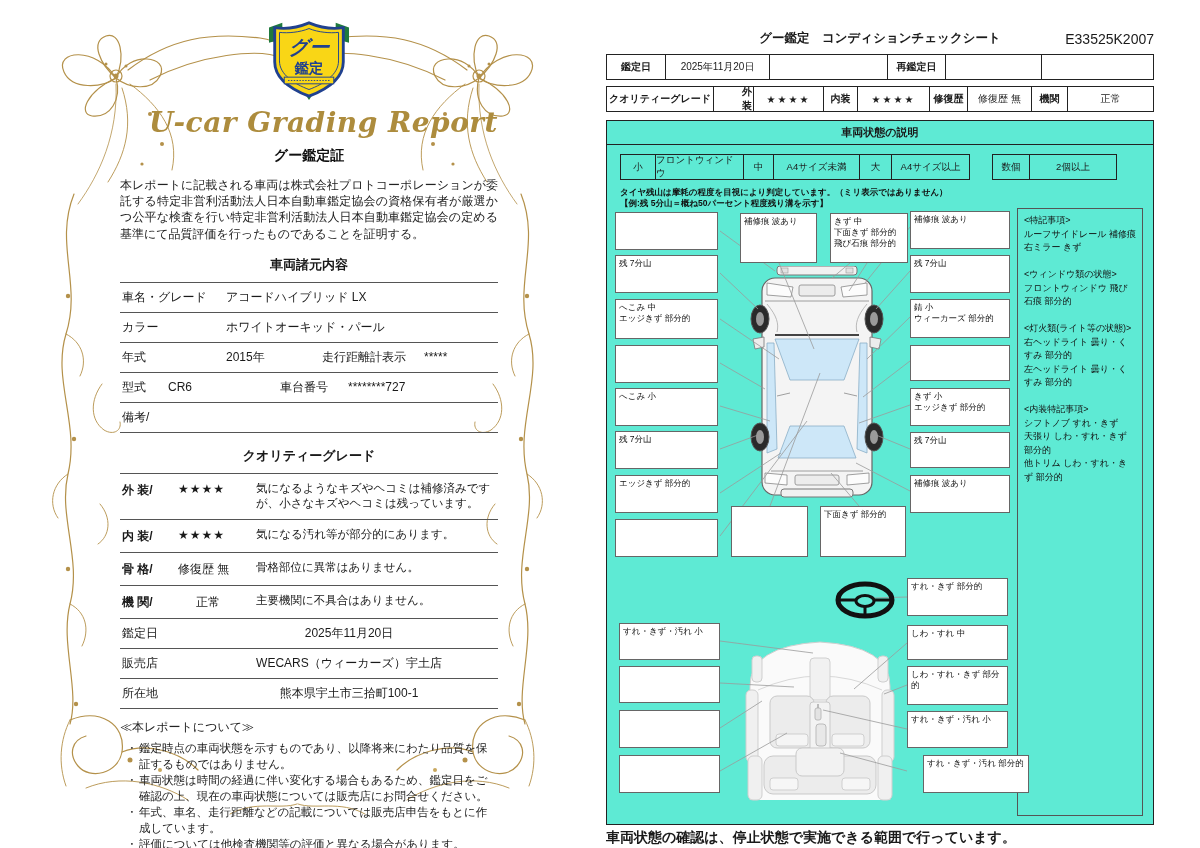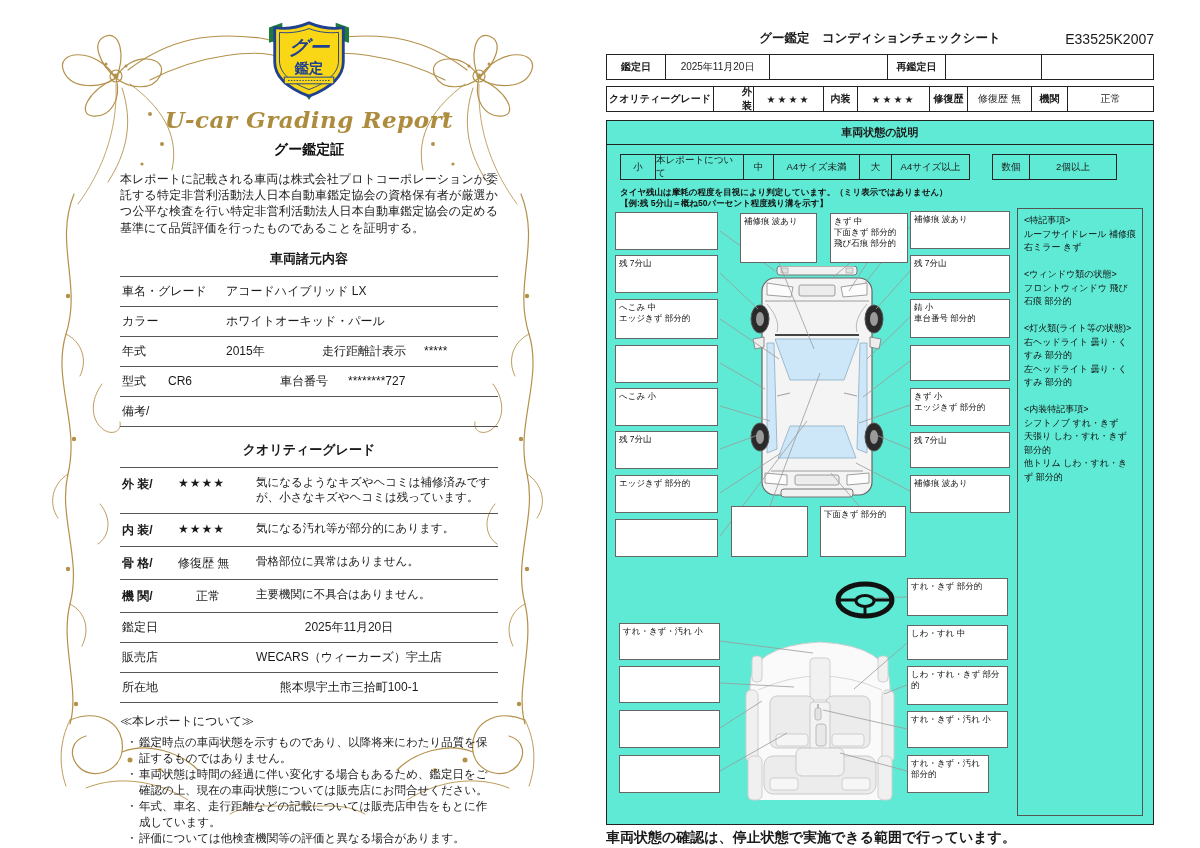--- a/index.html
+++ b/index.html
@@ -3,21 +3,21 @@
 <meta charset="utf-8">
 <style>
   html,body{margin:0;padding:0;background:#ffffff;}
   body{width:1200px;height:848px;position:relative;font-family:"Liberation Sans",sans-serif;color:#1a1a1a;overflow:hidden;}
 
   
   .left-page{position:absolute;left:30px;top:14px;width:535px;height:826px;}
   .orn{position:absolute;inset:0;width:535px;height:826px;}
   .lp-content{position:absolute;left:90px;top:6px;width:378px;z-index:2;}
   .badge-wrap{width:92px;margin:0 auto;}
-  .lp-title{margin-top:2px;text-align:center;font-family:"DejaVu Serif",serif;font-style:italic;font-weight:bold;font-size:23px;color:#ad8c3d;letter-spacing:.5px;white-space:nowrap;}
+  .lp-title{margin-top:2px;text-align:right;font-family:"DejaVu Serif",serif;font-style:italic;font-weight:bold;font-size:28px;color:#ad8c3d;letter-spacing:.5px;white-space:nowrap;}
   .lp-subtitle{margin-top:8px;text-align:center;font-size:14px;font-weight:bold;color:#111;}
   .lp-intro{margin-top:12px;font-family:"Liberation Serif",serif;font-size:12px;line-height:1.35;text-align:justify;color:#222;}
   .sec-title{margin-top:14px;text-align:center;font-size:13px;font-weight:bold;}
   .spec-table{margin-top:8px;border-top:1px solid #555;}
   .spec-row{display:flex;align-items:center;border-bottom:1px solid #555;padding:6px 2px;font-size:12px;}
   .spec-row .lab{width:104px;flex:none;}
   .spec-row .lab2{flex:none;}
   .grade-row{display:flex;border-bottom:1px solid #555;padding:7px 2px;font-size:12px;align-items:flex-start;}
   .grade-row .glab{width:56px;flex:none;font-weight:bold;padding-top:1px;}
   .grade-row .gval{width:78px;flex:none;letter-spacing:1px;padding-top:1px;}
@@ -219,21 +219,21 @@
     <div class="cell" style="width:64px;">修復歴 無</div>
     <div class="cell b" style="width:36px;">機関</div>
     <div class="cell" style="flex:1;">正常</div>
   </div>
 
   <div class="bigbox">
     <div class="bb-title">車両状態の説明</div>
 
     <div class="legend" style="left:13px;">
       <div class="lc b" style="width:34px;">小</div>
-      <div class="lc" style="width:88px;">本レポートについて</div>
+      <div class="lc" style="width:88px;">フロントウィンドウ</div>
       <div class="lc b" style="width:30px;">中</div>
       <div class="lc" style="width:86px;">A4サイズ未満</div>
       <div class="lc b" style="width:32px;">大</div>
       <div class="lc" style="width:78px;">A4サイズ以上</div>
     </div>
     <div class="legend" style="left:385px;">
       <div class="lc b" style="width:36px;">数個</div>
       <div class="lc" style="width:87px;">2個以上</div>
     </div>
 
@@ -359,21 +359,21 @@
     <div class="lbox" style="left:223px;top:92px;width:78px;height:50px;">きず 中
 下面きず 部分的
 飛び石痕 部分的</div>
 
     <div class="lbox" style="left:124px;top:385px;width:77px;height:51px;"></div>
     <div class="lbox" style="left:213px;top:385px;width:86px;height:51px;">下面きず 部分的</div>
 
     <div class="lbox" style="left:303px;top:90px;width:100px;height:38px;">補修痕 波あり</div>
     <div class="lbox" style="left:303px;top:134px;width:100px;height:38px;">残 7分山</div>
     <div class="lbox" style="left:303px;top:178px;width:100px;height:39px;">錆 小
-車台番号 部分的</div>
+ウィーカーズ 部分的</div>
     <div class="lbox" style="left:303px;top:224px;width:100px;height:36px;"></div>
     <div class="lbox" style="left:303px;top:267px;width:100px;height:38px;">きず 小
 エッジきず 部分的</div>
     <div class="lbox" style="left:303px;top:311px;width:100px;height:36px;">残 7分山</div>
     <div class="lbox" style="left:303px;top:354px;width:100px;height:38px;">補修痕 波あり</div>
 
     <div class="notes-panel">&lt;特記事項&gt;
 ルーフサイドレール 補修痕
 右ミラー きず
 
@@ -390,17 +390,17 @@
 他トリム しわ・すれ・きず 部分的</div>
 
     <div class="lbox" style="left:300px;top:457px;width:101px;height:38px;">すれ・きず 部分的</div>
     <div class="lbox" style="left:12px;top:502px;width:101px;height:37px;">すれ・きず・汚れ 小</div>
     <div class="lbox" style="left:12px;top:545px;width:101px;height:37px;"></div>
     <div class="lbox" style="left:12px;top:589px;width:101px;height:38px;"></div>
     <div class="lbox" style="left:12px;top:634px;width:101px;height:38px;"></div>
     <div class="lbox" style="left:300px;top:504px;width:101px;height:35px;">しわ・すれ 中</div>
     <div class="lbox" style="left:300px;top:545px;width:101px;height:39px;">しわ・すれ・きず 部分的</div>
     <div class="lbox" style="left:300px;top:590px;width:101px;height:37px;">すれ・きず・汚れ 小</div>
-    <div class="lbox" style="left:300px;top:634px;width:82px;height:38px;">すれ・きず・汚れ 部分的</div>
+    <div class="lbox" style="left:316px;top:634px;width:106px;height:38px;">すれ・きず・汚れ 部分的</div>
   </div>
 
   <div class="rp-footer">車両状態の確認は、停止状態で実施できる範囲で行っています。</div>
 </div>
 
 </body></html>

